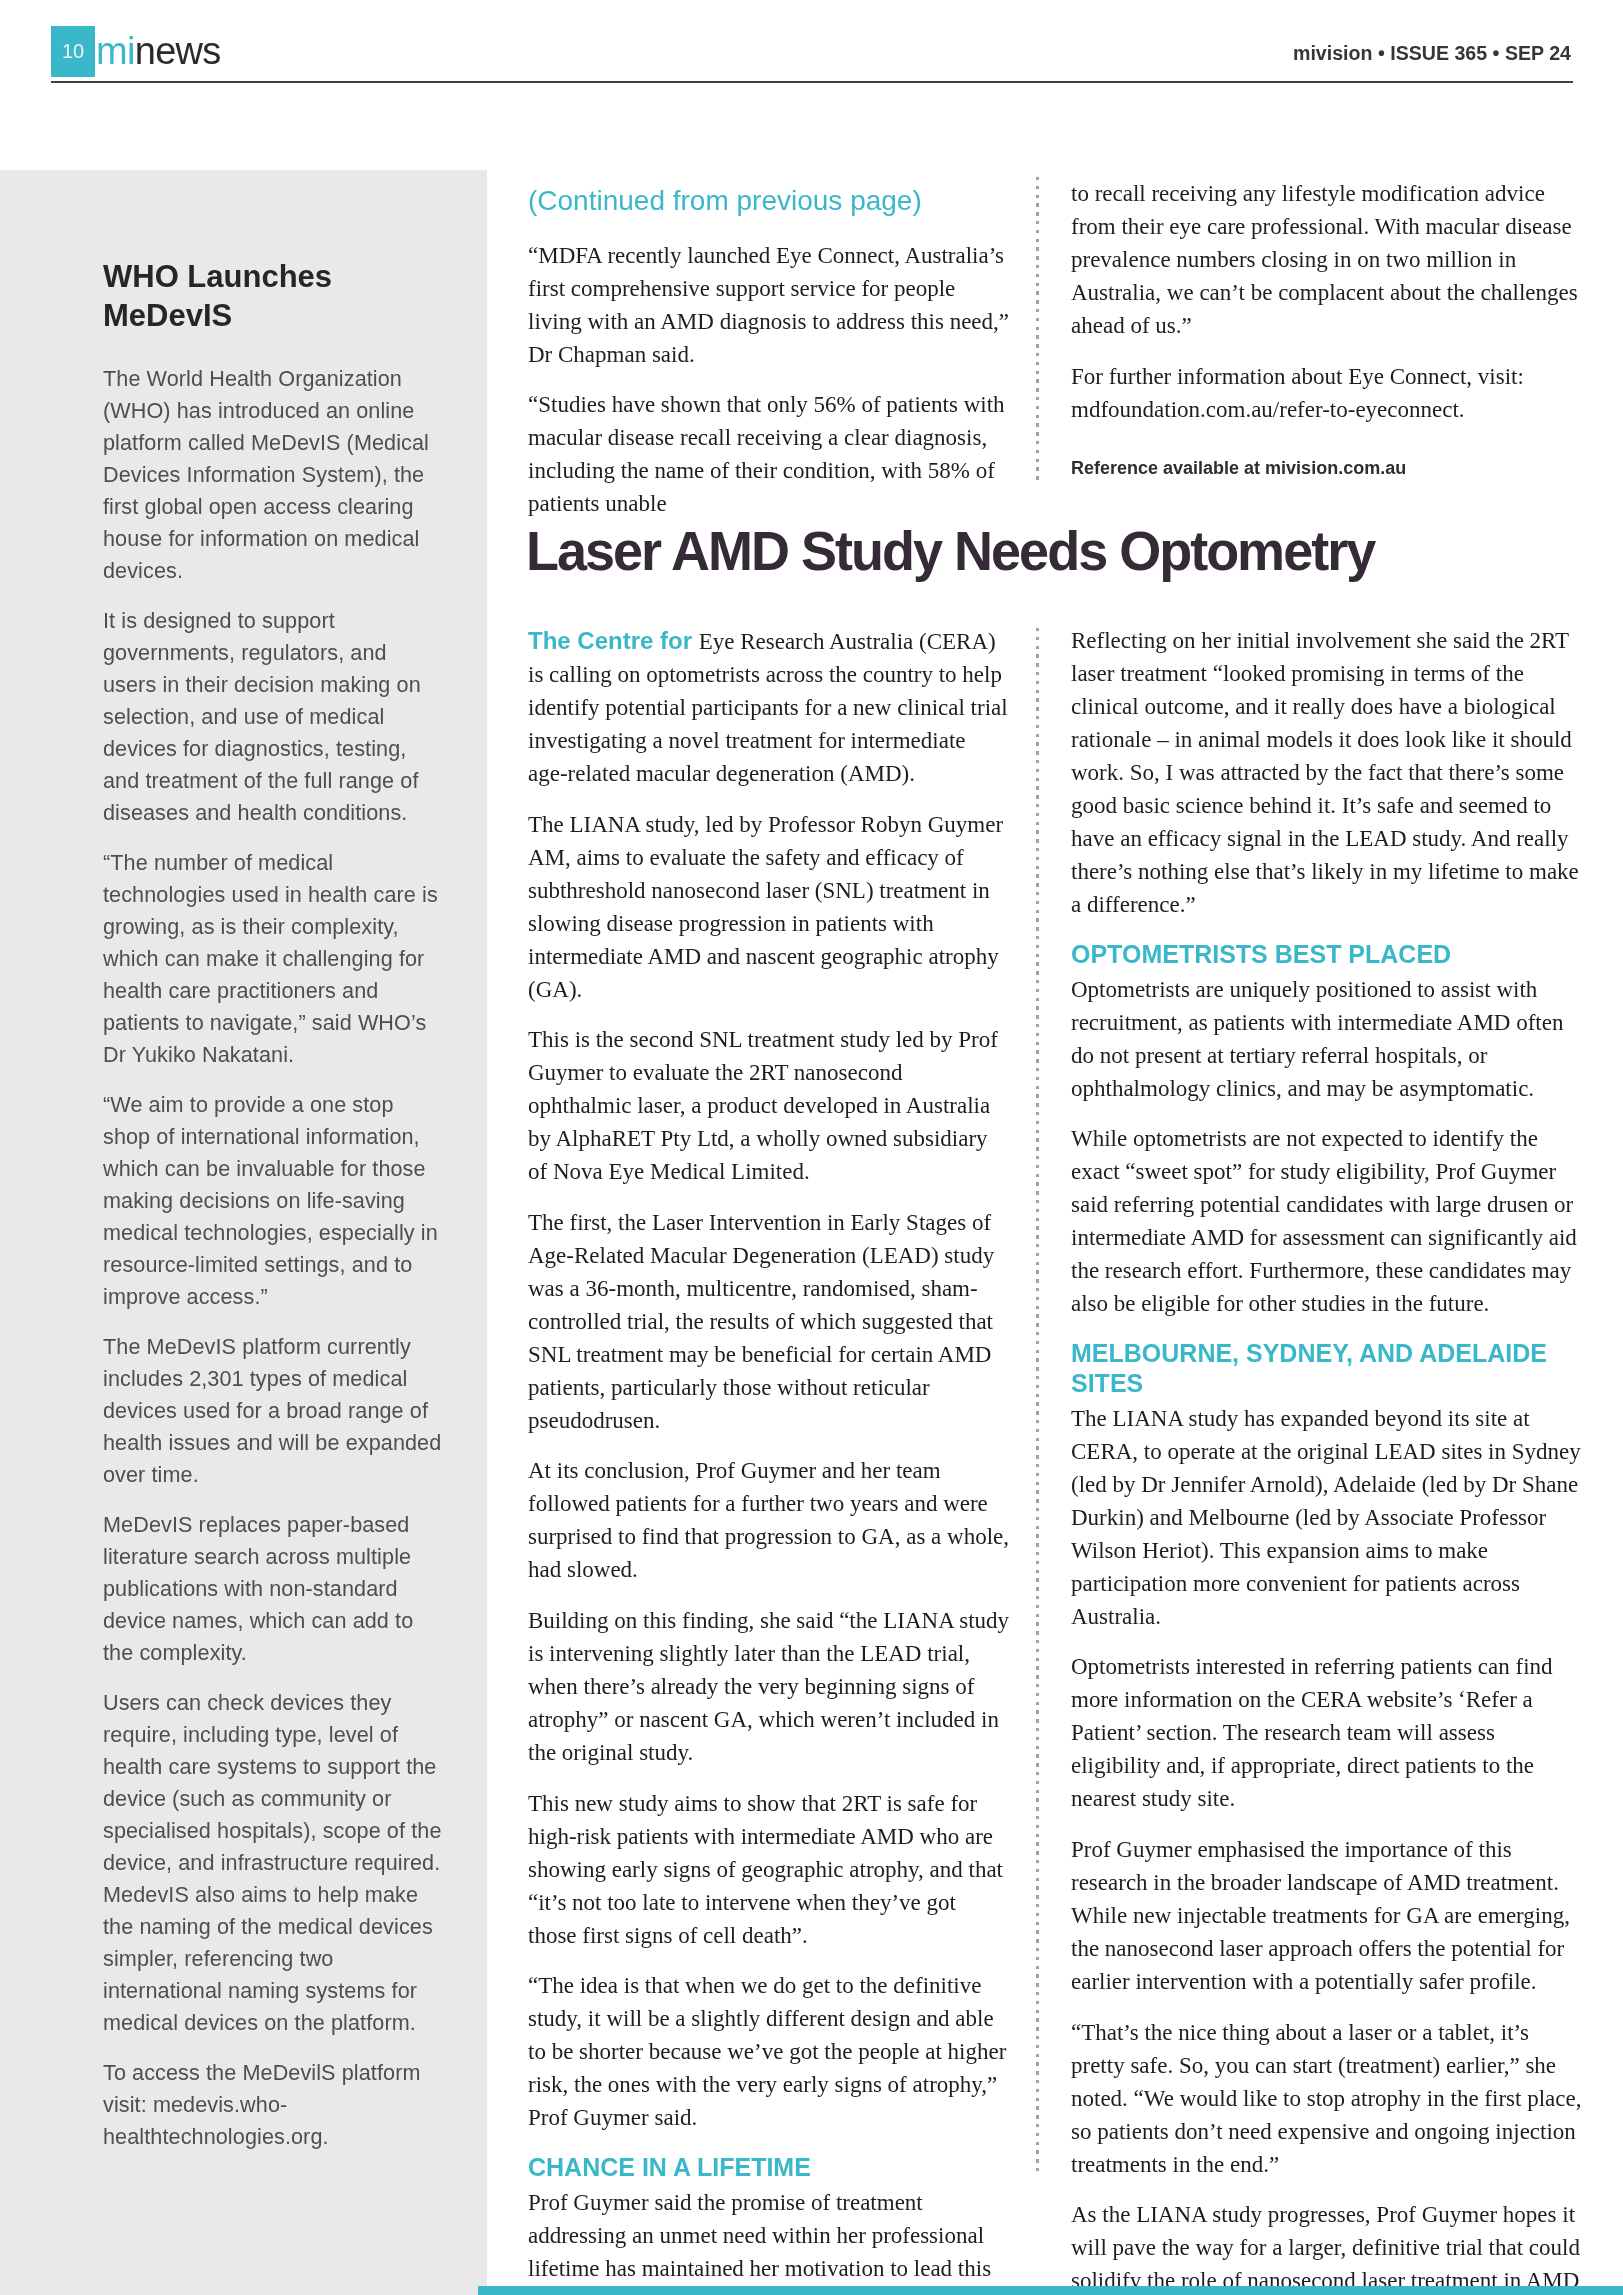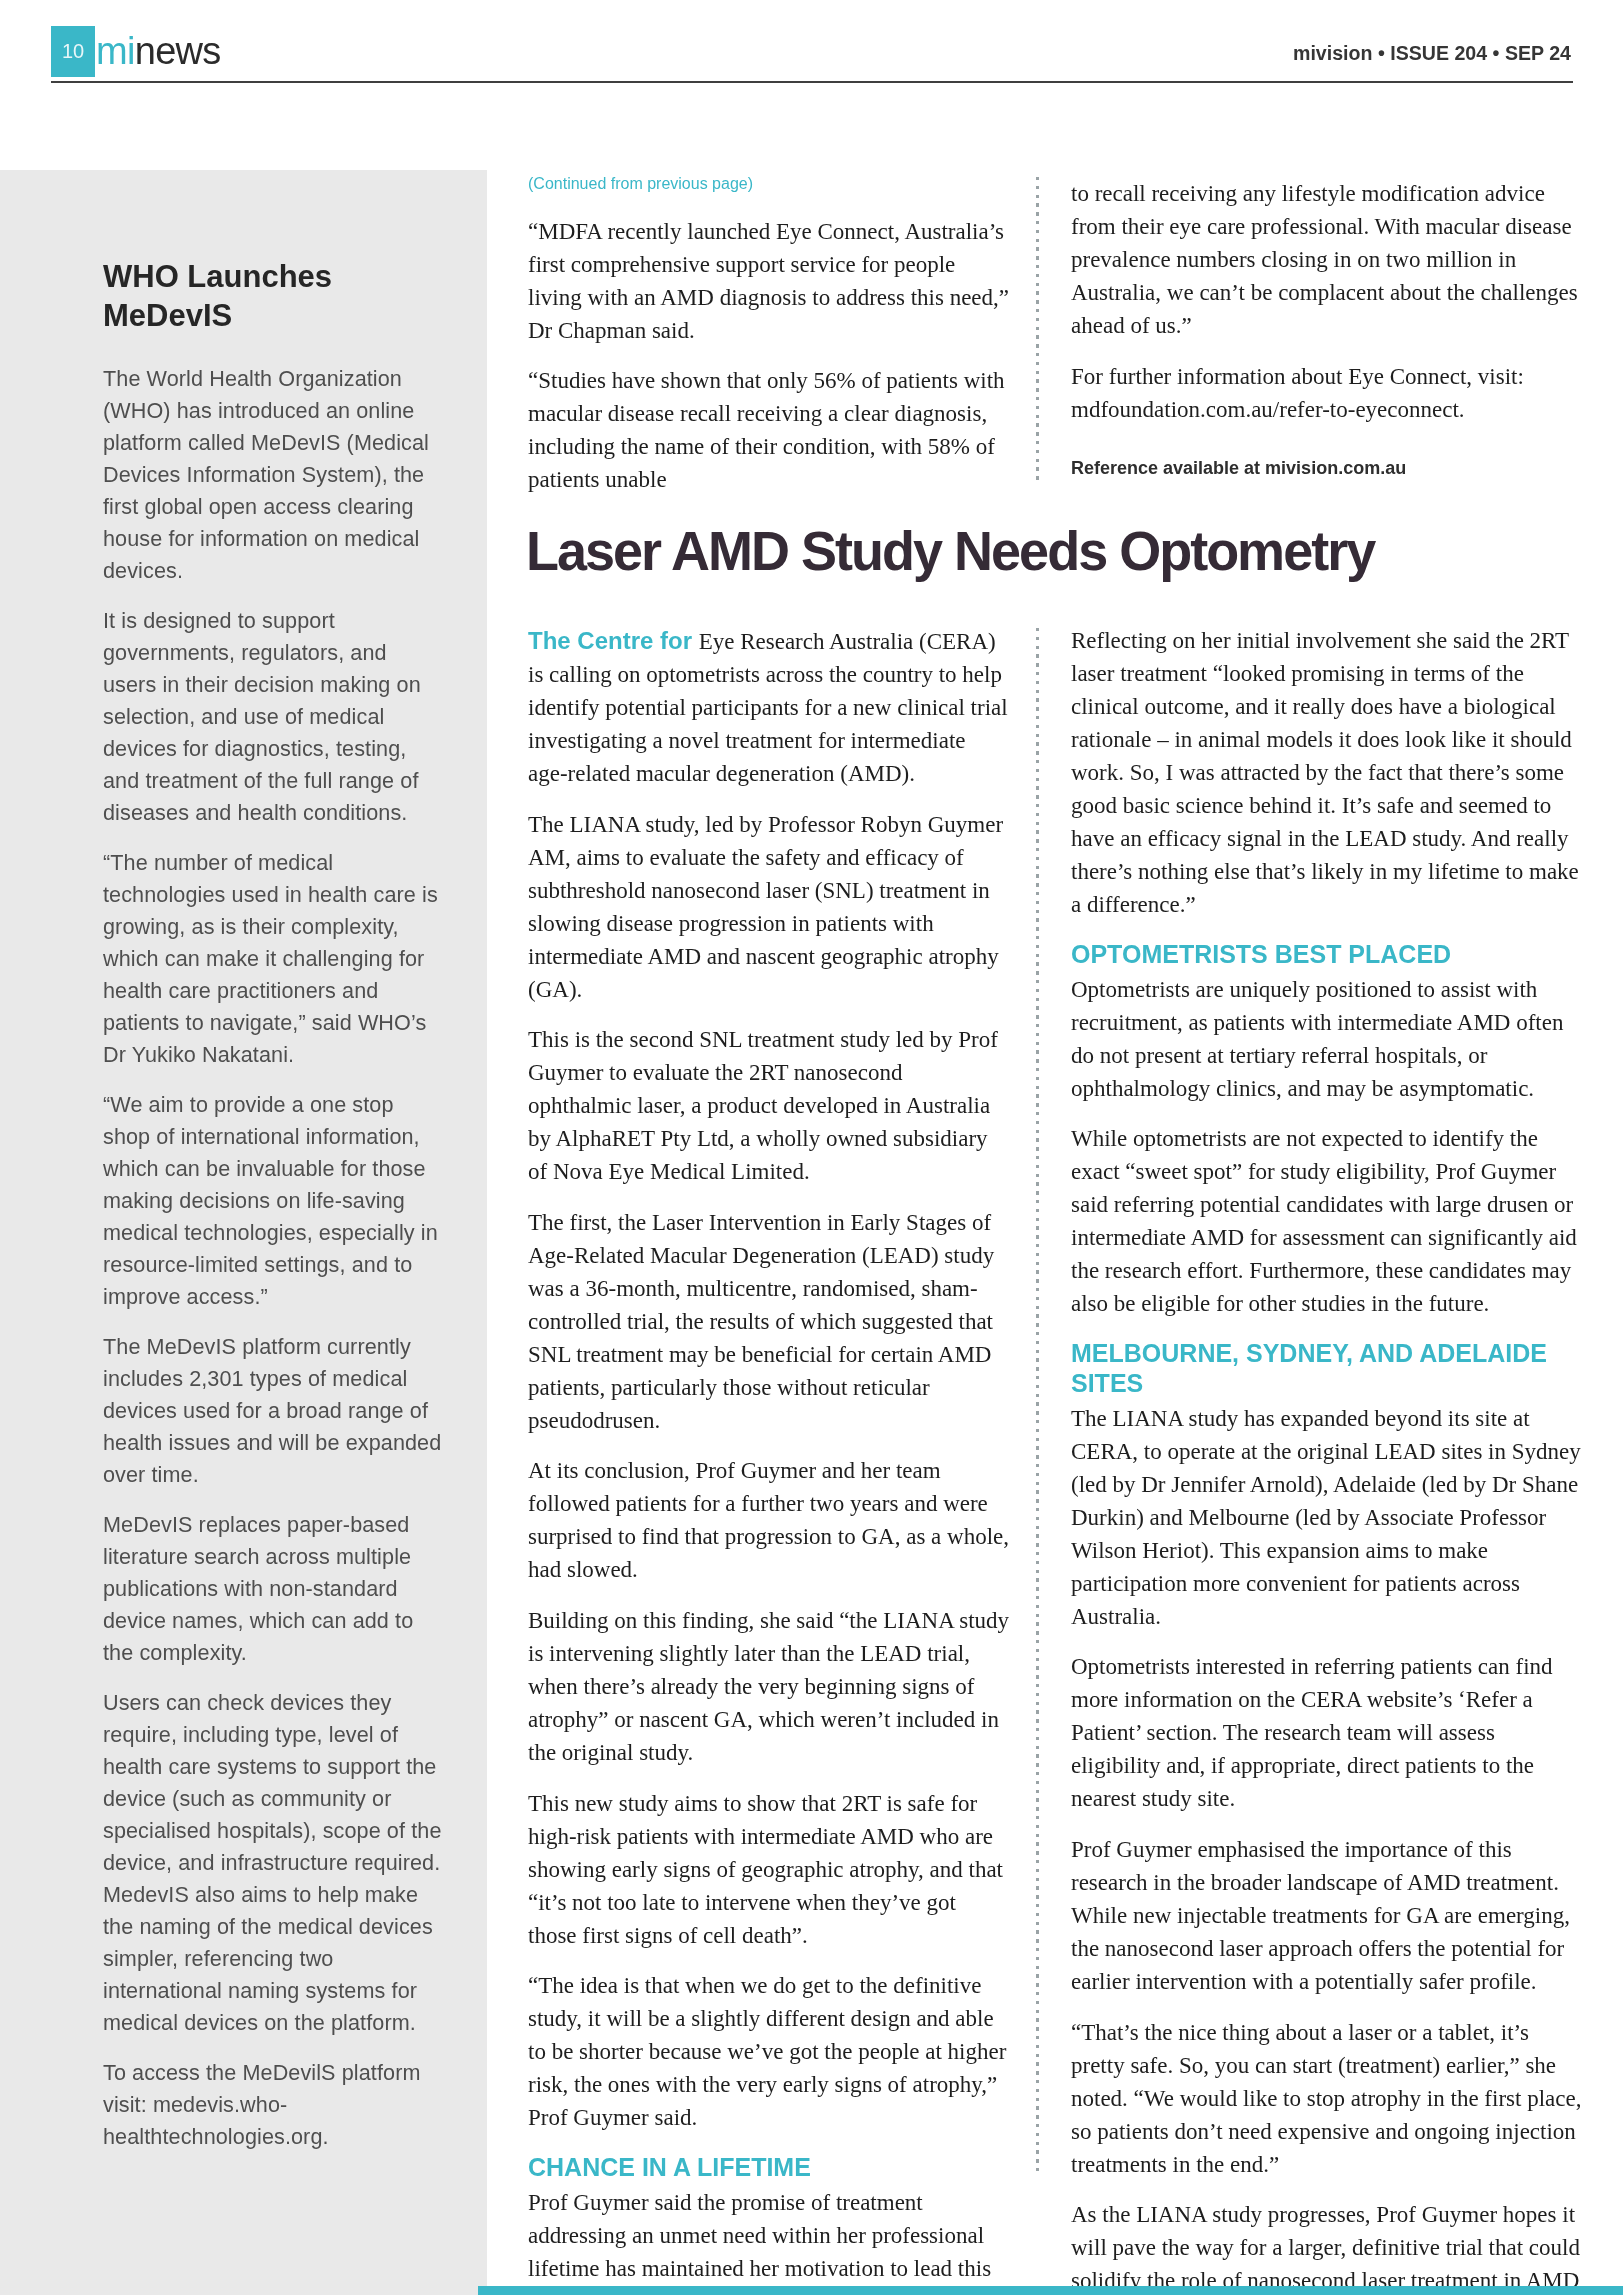--- a/index.html
+++ b/index.html
@@ -42,22 +42,23 @@
     letter-spacing:0px; margin-bottom:28px;
   }
   .sidebar p {
     font-size:21.6px; line-height:32px; color:#4e4e4e; margin-bottom:18px;
     letter-spacing:0.1px;
   }
   
   .top-col-a { position:absolute; left:528px; top:175px; width:482px; }
   .top-col-b { position:absolute; left:1071px; top:177px; width:513px; }
   .continued {
-    font-family:"Liberation Sans", sans-serif; font-size:16px; color:#3ab7c8;
+    font-family:"Liberation Sans", sans-serif; font-size:28px; color:#3ab7c8;
     margin-bottom:21.6px;
+    margin-top:10px;
   }
   .serif-p { font-size:23px; line-height:33px; color:#1e1e1e; margin-bottom:17.6px; }
   .reference {
     font-family:"Liberation Sans", sans-serif; font-size:18px; font-weight:bold;
     color:#2e2e2e; margin-top:32px;
   }
   
   .dotted {
     position:absolute; left:1036px; width:2.7px;
     background-image:repeating-linear-gradient(to bottom, #9aa3a6 0 3.4px, transparent 3.4px 8.8px);
@@ -88,21 +89,21 @@
 </style>
 </head>
 <body>
 
 <div class="page">
 
   <div class="pagenum-box">
     <span>10</span>
   </div>
   <div class="brand"><span class="mi">mi</span><span>news</span></div>
-  <div class="issue">mivision • ISSUE 204 • SEP 24</div>
+  <div class="issue">mivision • ISSUE 365 • SEP 24</div>
   <div class="header-rule"></div>
 
   <div class="sidebar">
     <h2>WHO Launches MeDevIS</h2>
     <p>The World Health Organization (WHO) has introduced an online platform called MeDevIS (Medical Devices Information System), the first global open access clearing house for information on medical devices.</p>
     <p>It is designed to support governments, regulators, and users in their decision making on selection, and use of medical devices for diagnostics, testing, and treatment of the full range of diseases and health conditions.</p>
     <p>“The number of medical technologies used in health care is growing, as is their complexity, which can make it challenging for health care practitioners and patients to navigate,” said WHO’s Dr Yukiko Nakatani.</p>
     <p>“We aim to provide a one stop shop of international information, which can be invaluable for those making decisions on life-saving medical technologies, especially in resource-limited settings, and to improve access.”</p>
     <p>The MeDevIS platform currently includes 2,301 types of medical devices used for a broad range of health issues and will be expanded over time.</p>
     <p>MeDevIS replaces paper-based literature search across multiple publications with non-standard device names, which can add to the complexity.</p>

